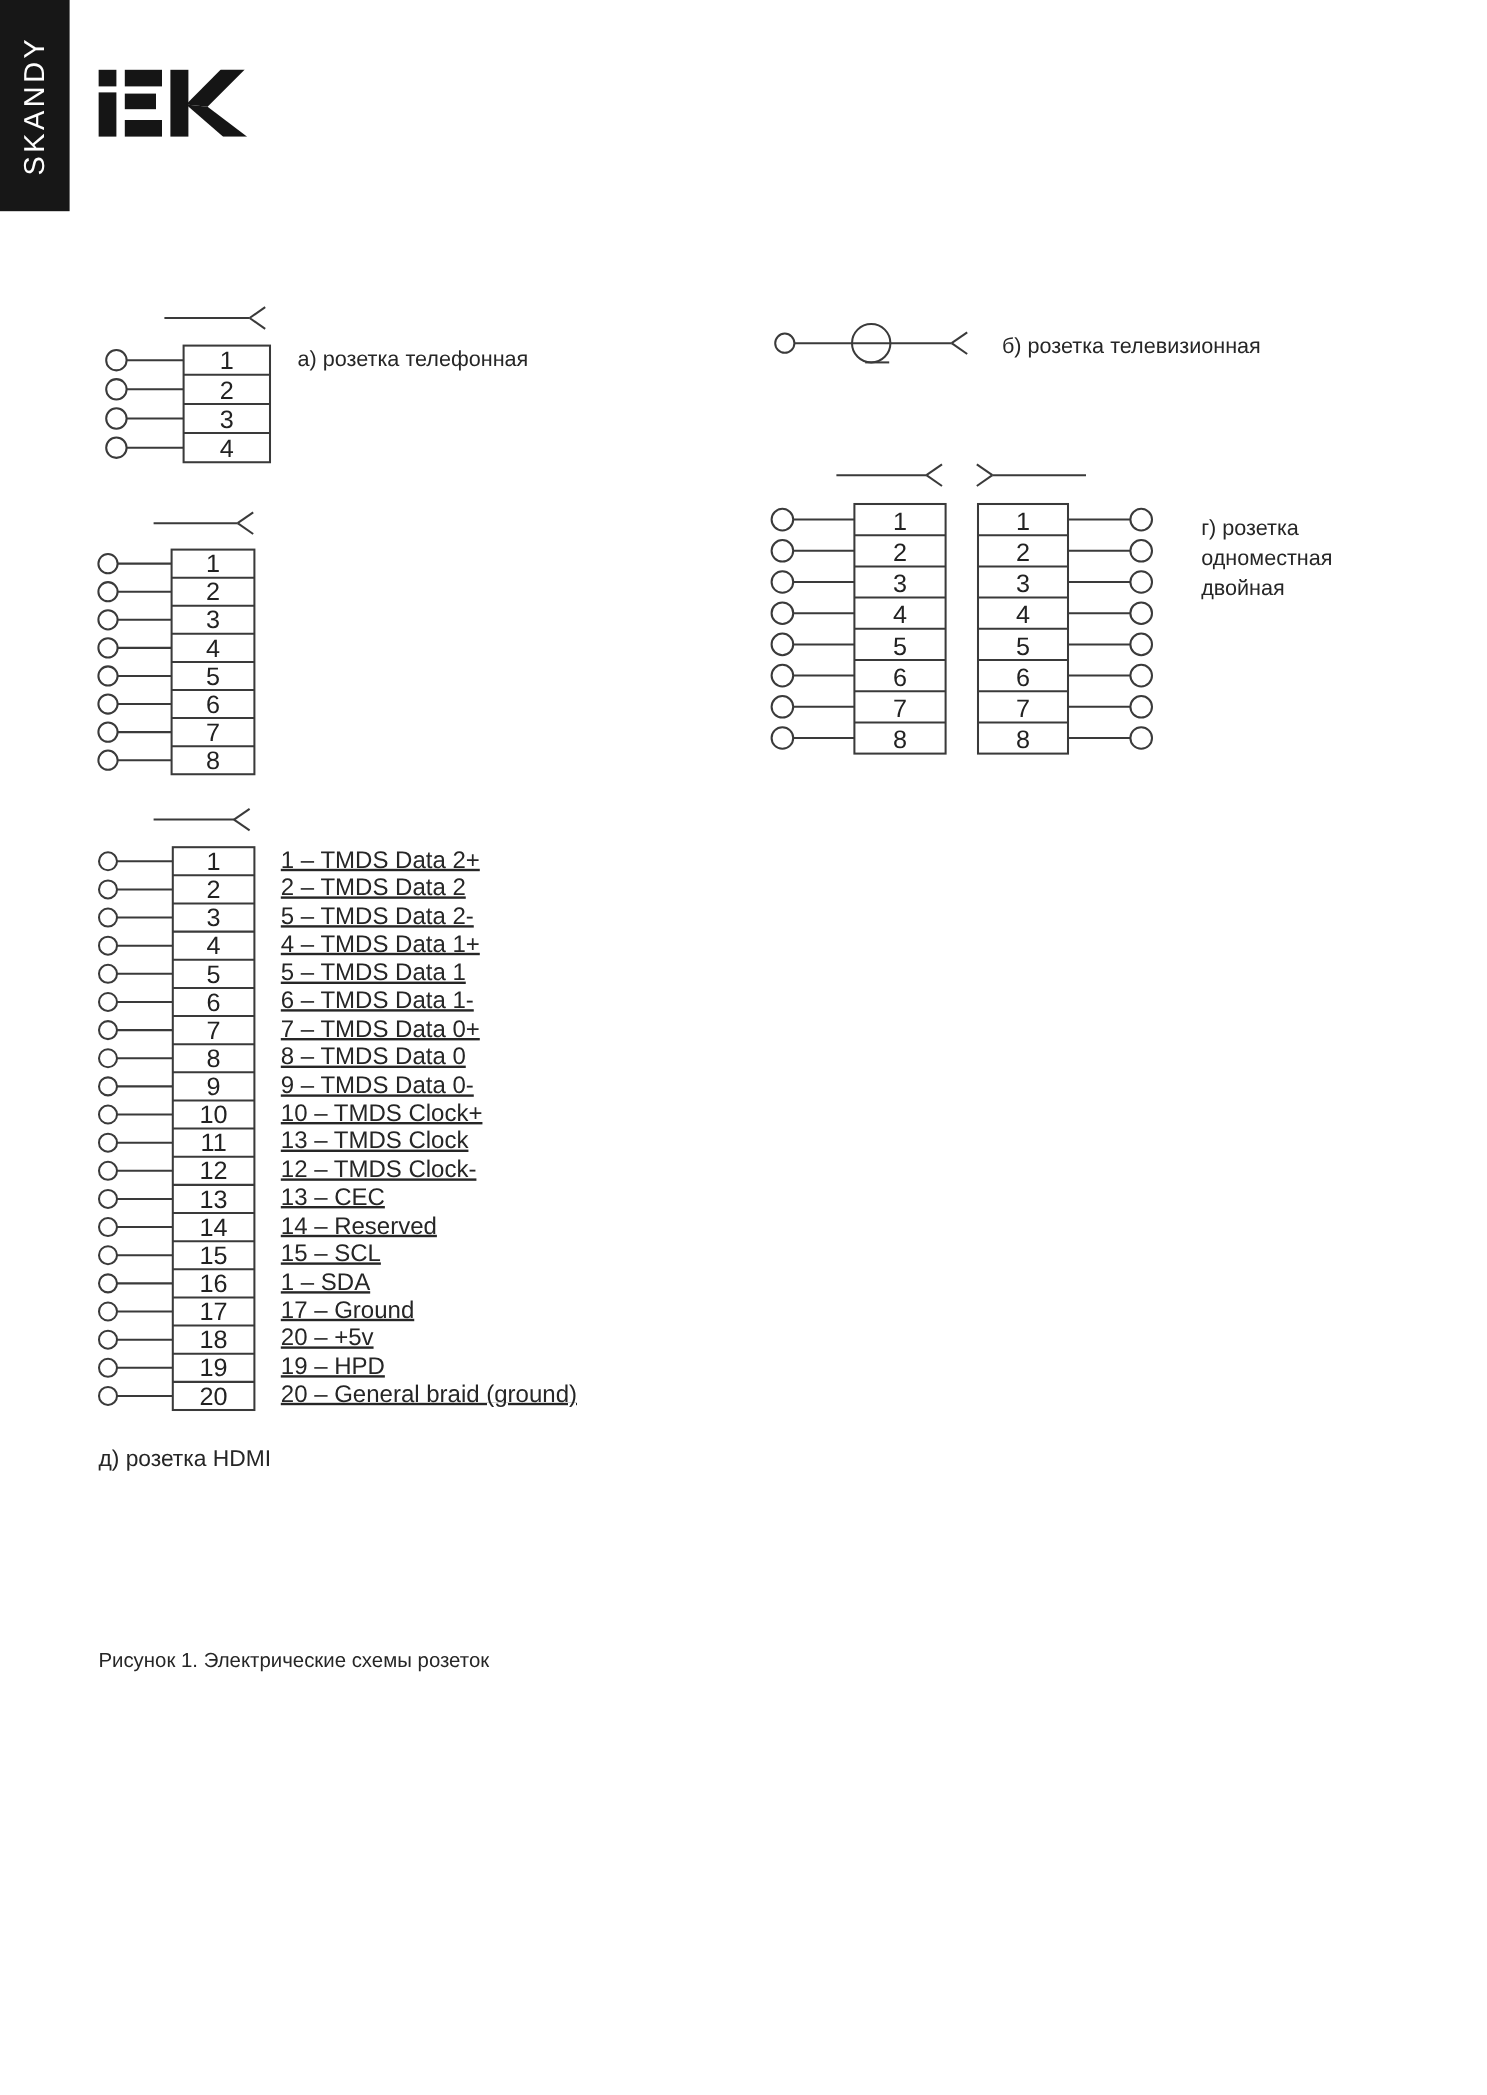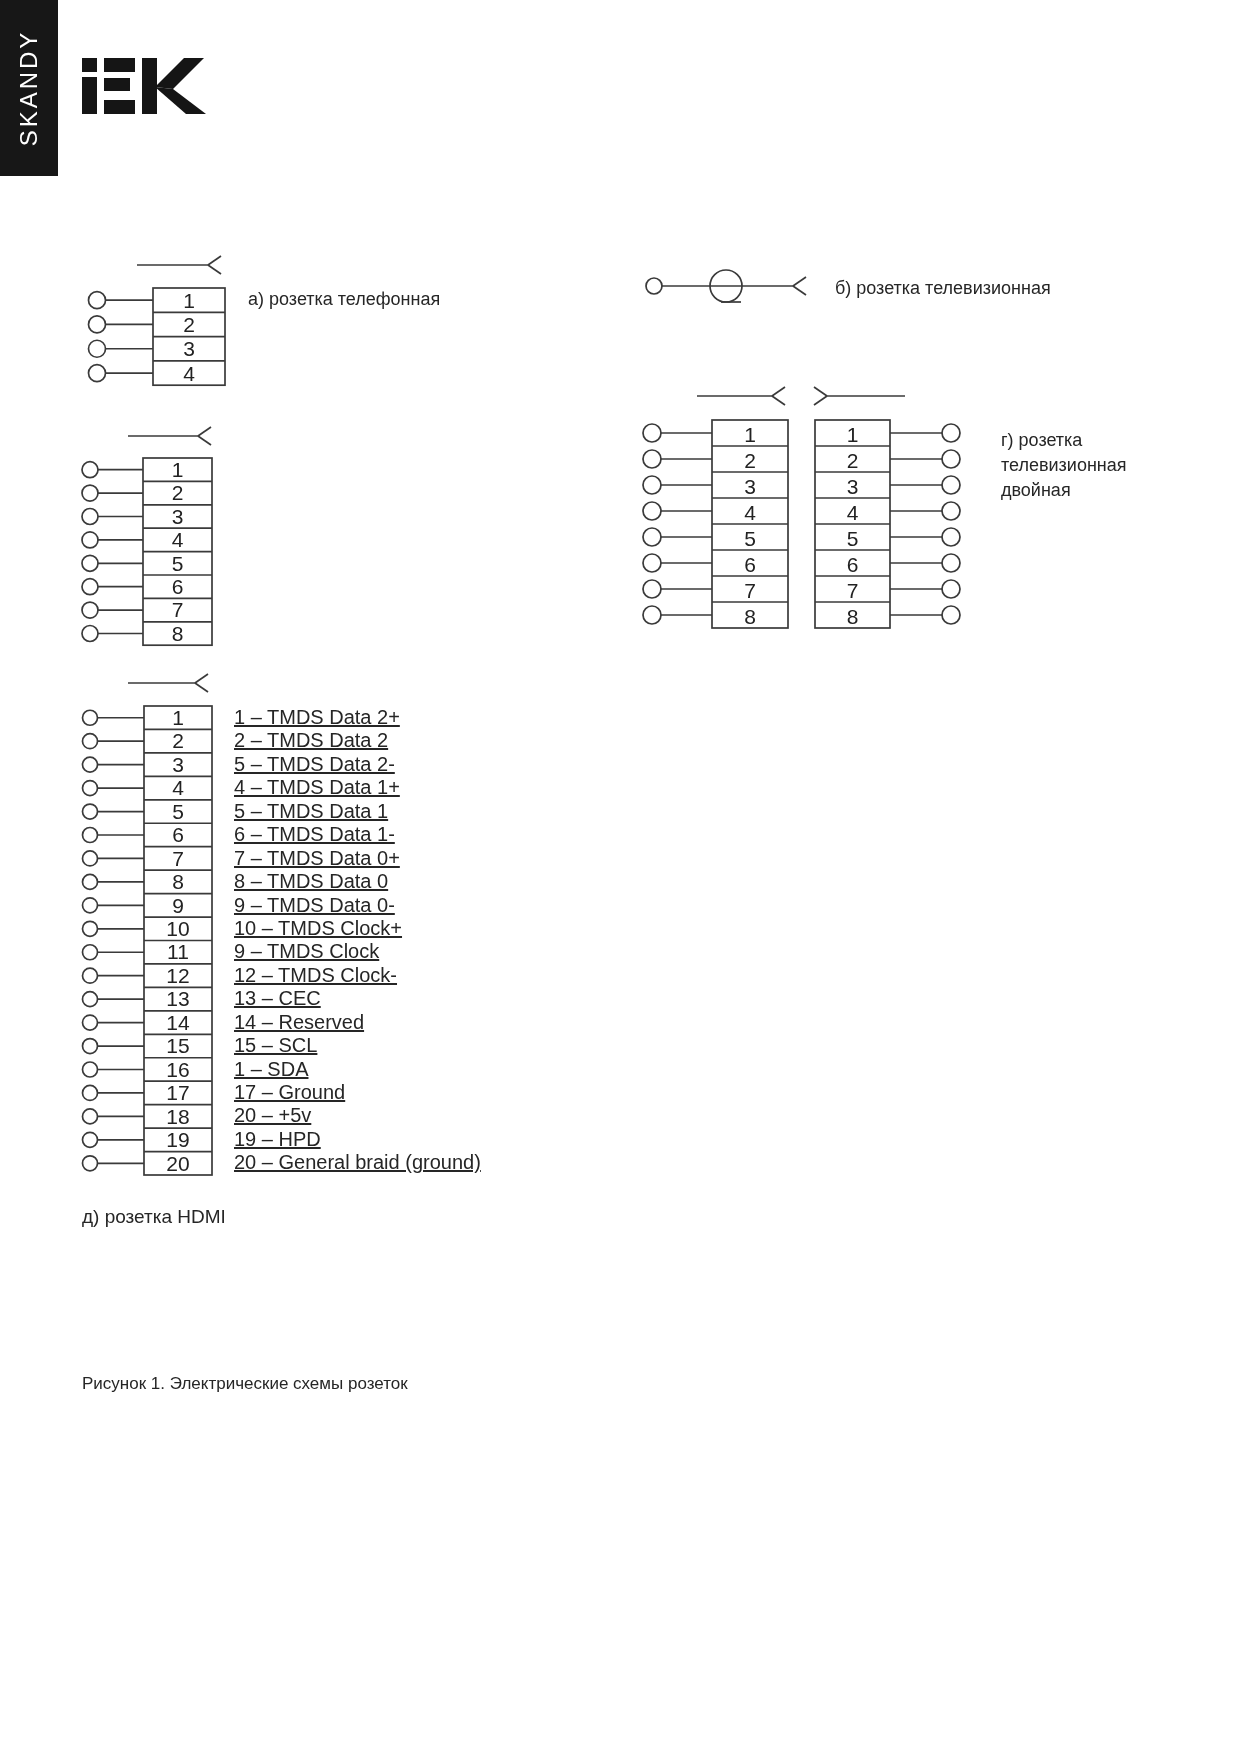--- a/index.html
+++ b/index.html
@@ -263,36 +263,36 @@
       <line x1="793" y1="286" x2="806" y2="295" stroke="#3a3a3a" stroke-width="1.7"></line>
     </svg>
 
   <div class="lbl" style="left:248px;top:287px">а) розетка телефонная</div>
 
   <div class="lbl" style="left:835px;top:276px">б) розетка телевизионная</div>
 
 
   <div class="lbl" style="left:1001px;top:428px">
     <div>г) розетка</div>
-    <div>телевизионная</div>
+    <div>одноместная</div>
     <div>двойная</div>
   </div>
 
   <div id="hdmi-pin-list">
       <div class="pin-desc">1 – TMDS Data 2+</div>
       <div class="pin-desc">2 – TMDS Data 2</div>
       <div class="pin-desc">5 – TMDS Data 2-</div>
       <div class="pin-desc">4 – TMDS Data 1+</div>
       <div class="pin-desc">5 – TMDS Data 1</div>
       <div class="pin-desc">6 – TMDS Data 1-</div>
       <div class="pin-desc">7 – TMDS Data 0+</div>
       <div class="pin-desc">8 – TMDS Data 0</div>
       <div class="pin-desc">9 – TMDS Data 0-</div>
       <div class="pin-desc">10 – TMDS Clock+</div>
-      <div class="pin-desc">9 – TMDS Clock</div>
+      <div class="pin-desc">13 – TMDS Clock</div>
       <div class="pin-desc">12 – TMDS Clock-</div>
       <div class="pin-desc">13 – CEC</div>
       <div class="pin-desc">14 – Reserved</div>
       <div class="pin-desc">15 – SCL</div>
       <div class="pin-desc">1 – SDA</div>
       <div class="pin-desc">17 – Ground</div>
       <div class="pin-desc">20 – +5v</div>
       <div class="pin-desc">19 – HPD</div>
       <div class="pin-desc">20 – General braid (ground)</div>
     </div>

